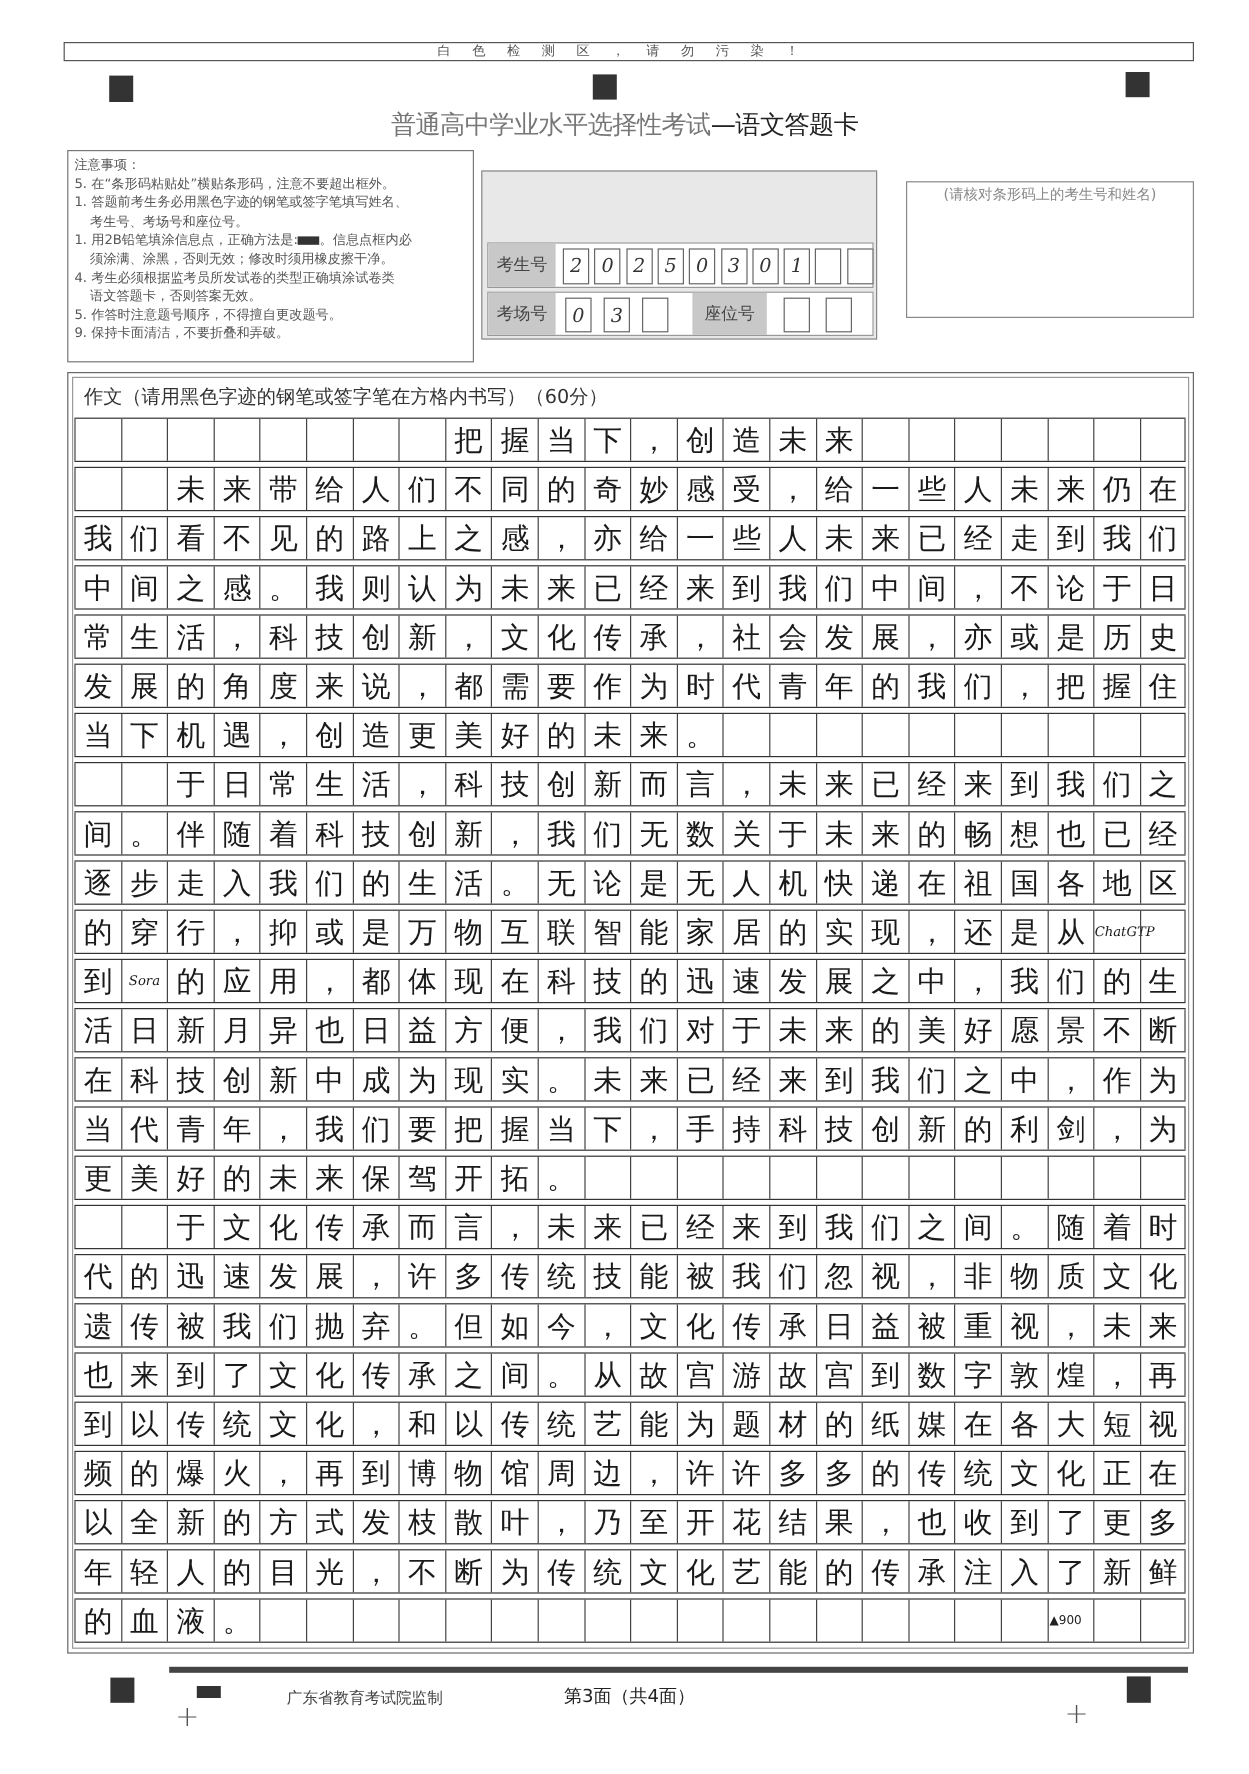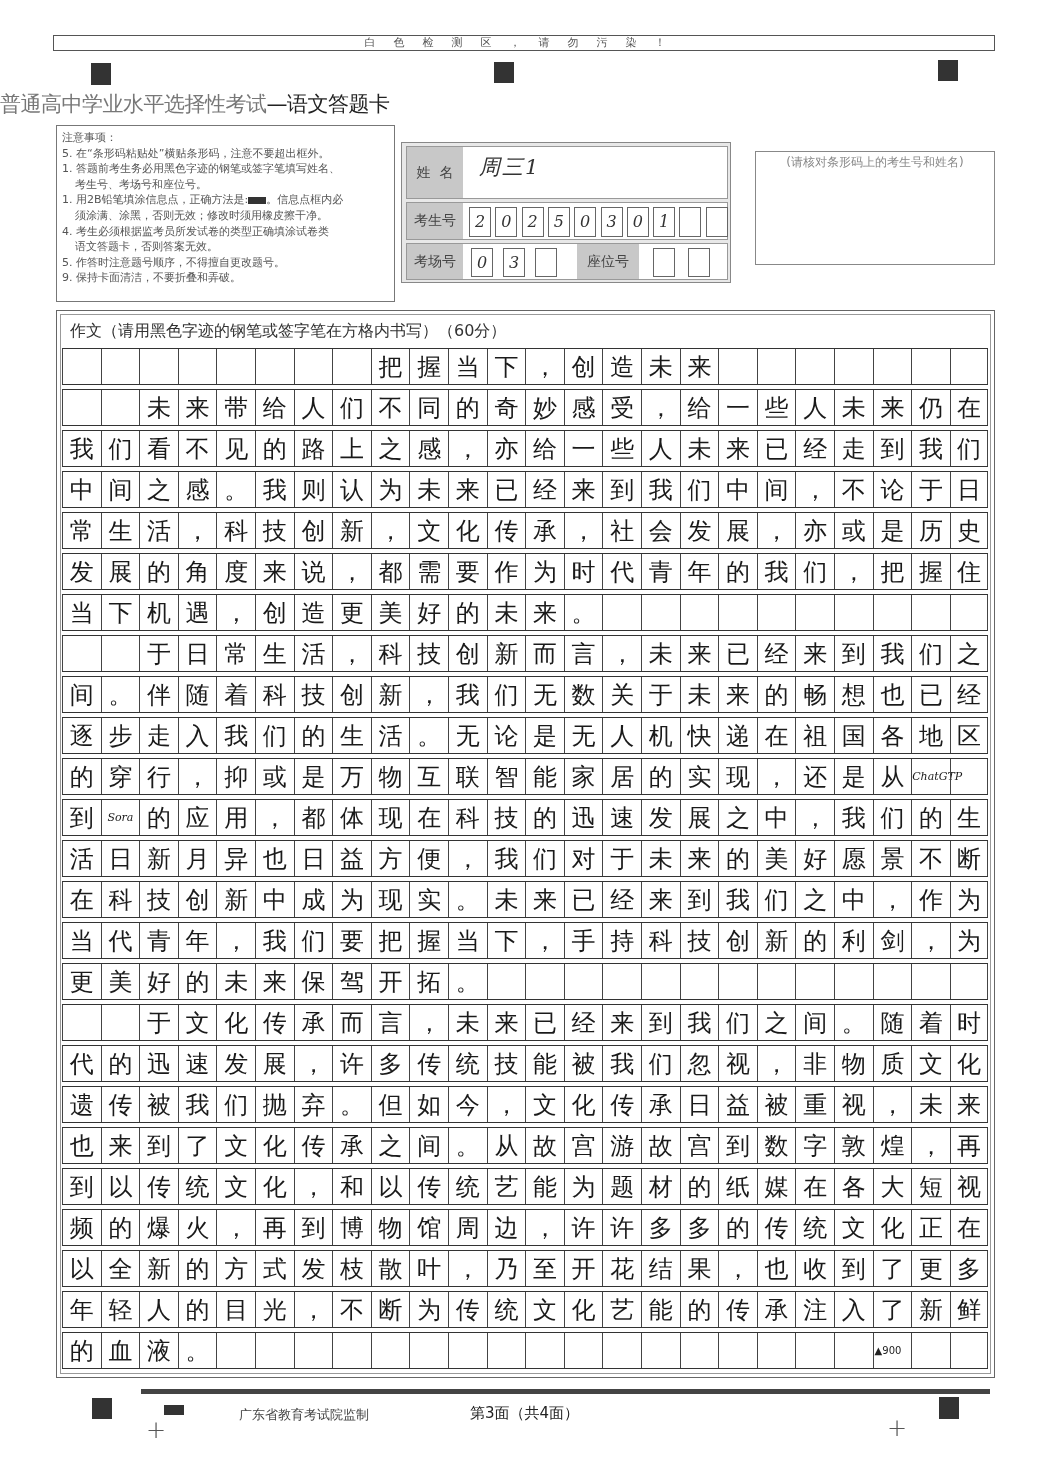--- a/index.html
+++ b/index.html
@@ -1,21 +1,21 @@
 <!DOCTYPE html>
 <html><head>
 <meta charset="utf-8">
 <style>
   * { box-sizing: border-box; margin: 0; padding: 0; }
   html, body { width: 1041px; height: 1478px; background: #ffffff; overflow: hidden; }
   body { position: relative; font-family: "DejaVu Sans", "Liberation Sans", sans-serif; color: #222; }
   .abs { position: absolute; }
   .topstrip { left: 53px; top: 35px; width: 942px; height: 16px; border: 1px solid #555; font-size: 11px; color: #555; text-align: center; line-height: 14px; letter-spacing: 18px; font-family: "DejaVu Serif", serif; }
   .mark { background: #333; }
-  .title { left: 0; width: 1041px; top: 90px; font-size: 21px; color: #777; letter-spacing: -0.5px; }
+  .title { left: 0; width: 1041px; top: 90px; text-align: center; font-size: 21px; color: #777; letter-spacing: -0.5px; }
   .title b { color: #222; font-weight: normal; }
   .notice { left: 56px; top: 125px; width: 339px; height: 177px; border: 1px solid #777; padding: 4px 5px; font-size: 11px; line-height: 15.6px; color: #555; }
   .notice .indent { padding-left: 13px; }
   .notice .inkbar { display: inline-block; width: 18px; height: 7px; background: #333; vertical-align: middle; }
   .idbox { left: 401px; top: 142px; width: 330px; height: 141px; border: 1px solid #888; background: #e8e8e8; padding: 3px; }
   .idrow { position: absolute; left: 4px; width: 322px; border: 1px solid #999; background: #fff; }
   .idlabel { position: absolute; left: 0; top: 0; bottom: 0; width: 56px; background: #c8c8c8; font-size: 14px; color: #444; text-align: center; display: flex; align-items: center; justify-content: center; }
   .digit { position: absolute; top: 4px; width: 22px; border: 1px solid #666; background: #fff; font-family: "DejaVu Serif", serif; font-style: italic; font-size: 16px; color: #333; text-align: center; }
   .handname { position: absolute; left: 72px; top: 6px; font-family: "DejaVu Serif", serif; font-style: italic; font-size: 21px; color: #333; letter-spacing: 2px; }
   .barcode { left: 755px; top: 151px; width: 240px; height: 114px; border: 1px solid #888; text-align: center; color: #888; }
@@ -55,24 +55,20 @@
   <div class="indent">考生号、考场号和座位号。</div>
   <div><span>1. 用2B铅笔填涂信息点，正确方法是:</span><span class="inkbar"></span><span>。信息点框内必</span></div>
   <div class="indent">须涂满、涂黑，否则无效；修改时须用橡皮擦干净。</div>
   <div>4. 考生必须根据监考员所发试卷的类型正确填涂试卷类</div>
   <div class="indent">语文答题卡，否则答案无效。</div>
   <div>5. 作答时注意题号顺序，不得擅自更改题号。</div>
   <div>9. 保持卡面清洁，不要折叠和弄破。</div>
 </div>
 
 <div class="abs idbox">
-  <div class="idrow" style="top:3px;height:53px;">
-    <div class="idlabel" style="white-space:pre;">姓  名</div>
-    <div class="handname">周三1</div>
-  </div>
   <div class="idrow" style="top:59px;height:38px;">
     <div class="idlabel">考生号</div>
     <div id="stuDigits">
         <div class="digit" style="left: 62px; height: 30px; line-height: 28px;">2</div>
         <div class="digit" style="left: 88.3px; height: 30px; line-height: 28px;">0</div>
         <div class="digit" style="left: 114.6px; height: 30px; line-height: 28px;">2</div>
         <div class="digit" style="left: 140.9px; height: 30px; line-height: 28px;">5</div>
         <div class="digit" style="left: 167.2px; height: 30px; line-height: 28px;">0</div>
         <div class="digit" style="left: 193.5px; height: 30px; line-height: 28px;">3</div>
         <div class="digit" style="left: 219.8px; height: 30px; line-height: 28px;">0</div>

